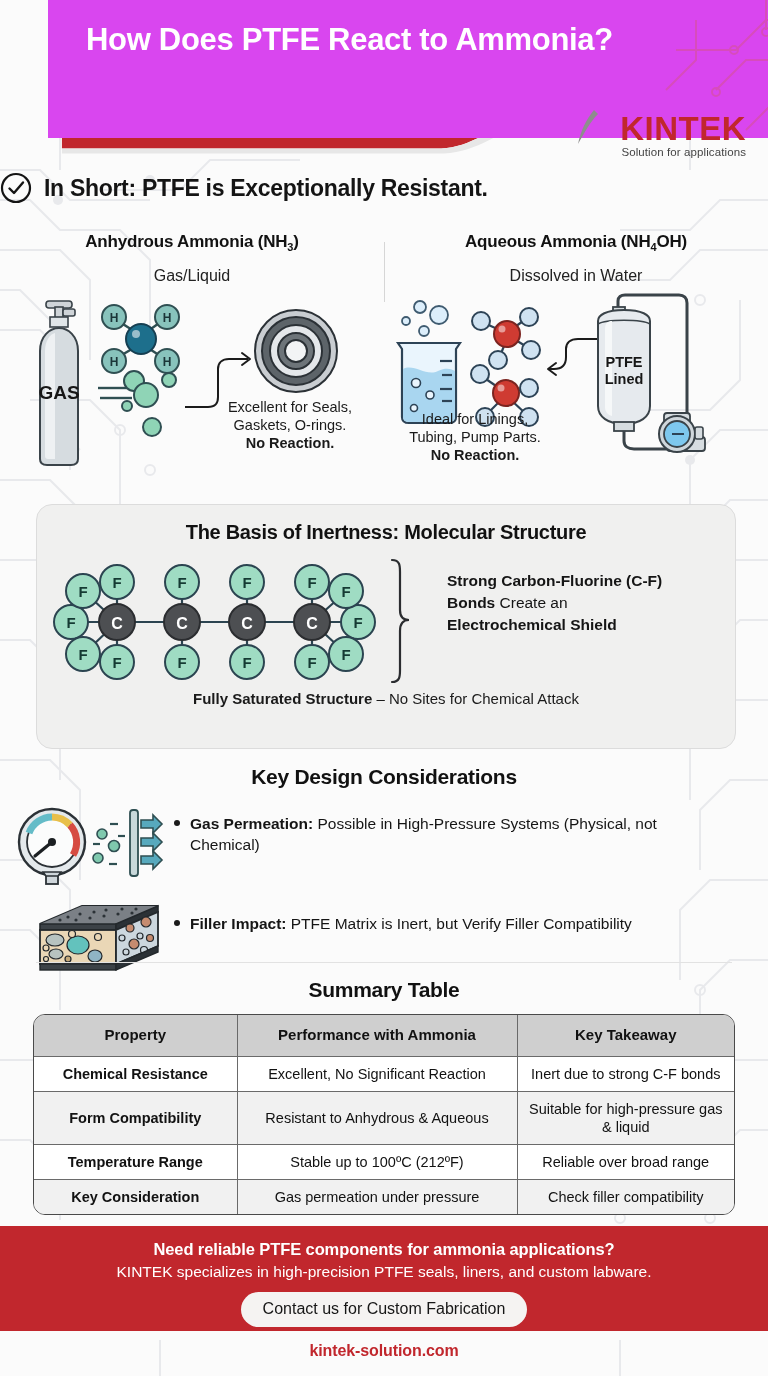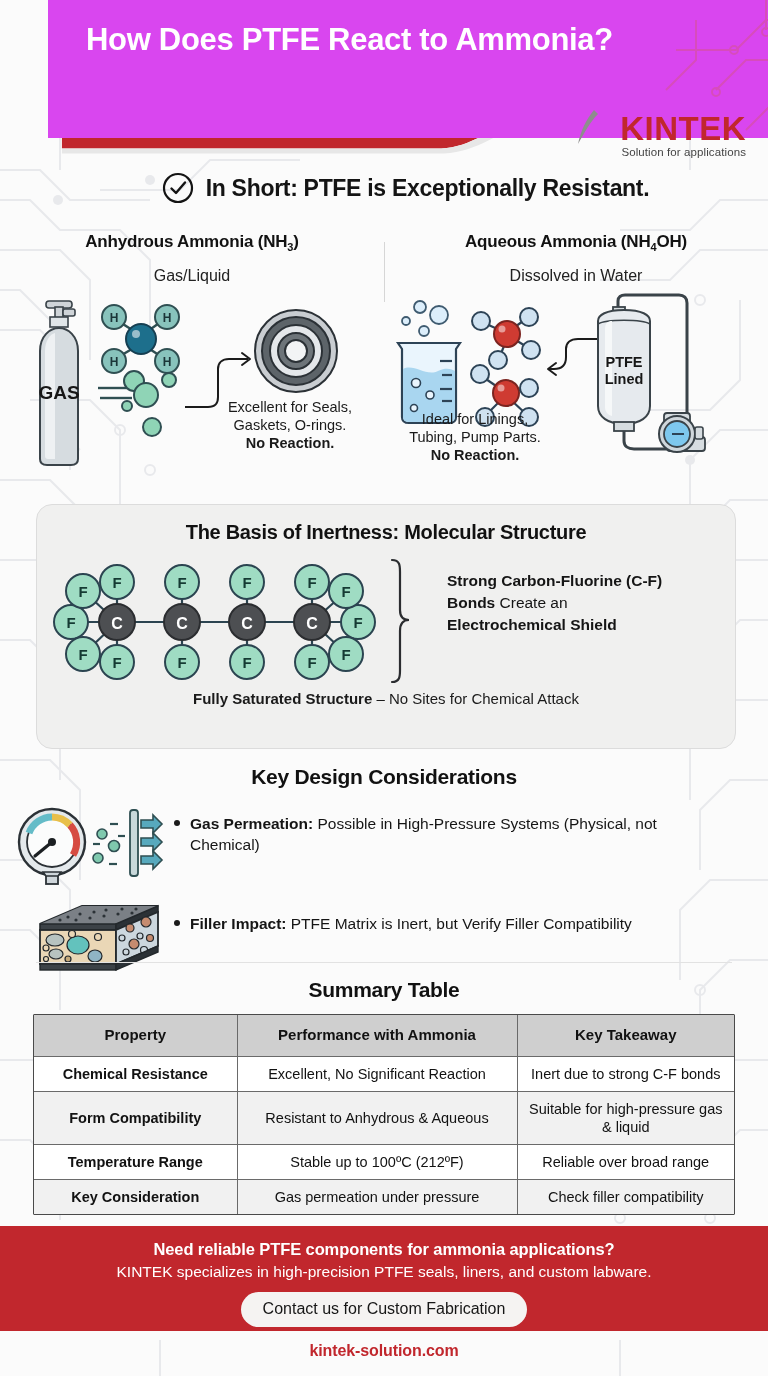--- a/index.html
+++ b/index.html
@@ -80,23 +80,21 @@
   }
   .logo-swoosh { position:absolute; left: 20px; top: -2px; }
   
   .inshort {
     position: absolute;
     left: 0; top: 172px;
     width: 768px;
     z-index: 4;
     display: flex;
     align-items: center;
-    justify-content: center;
     gap: 12px;
-    padding-left: 43px;
   }
   .inshort-text {
     font-size: 23px; font-weight: bold; color: #141414;
     letter-spacing: -0.3px;
   }
   
   .cols {
     position: absolute;
     left: 0; top: 232px;
     width: 749px; height: 265px;
@@ -184,21 +182,21 @@
   
   .sum-title {
     position: absolute; left: 0; top: 978px; width: 768px;
     text-align: center; font-size: 21px; font-weight: bold; color: #111;
     z-index: 4; letter-spacing: -0.3px;
   }
   .tbl-wrap {
     position: absolute; left: 33px; top: 1014px;
     width: 702px; z-index: 4;
     border: 1.5px solid #4a4a4a;
-    border-radius: 1px;
+    border-radius: 12px;
     overflow: hidden;
     background: #fff;
   }
   table { border-collapse: collapse; width: 100%; }
   th, td {
     border: 1px solid #6a6a6a;
     text-align: center;
     font-size: 14.5px;
     color: #121212;
     padding: 8px 6px;

